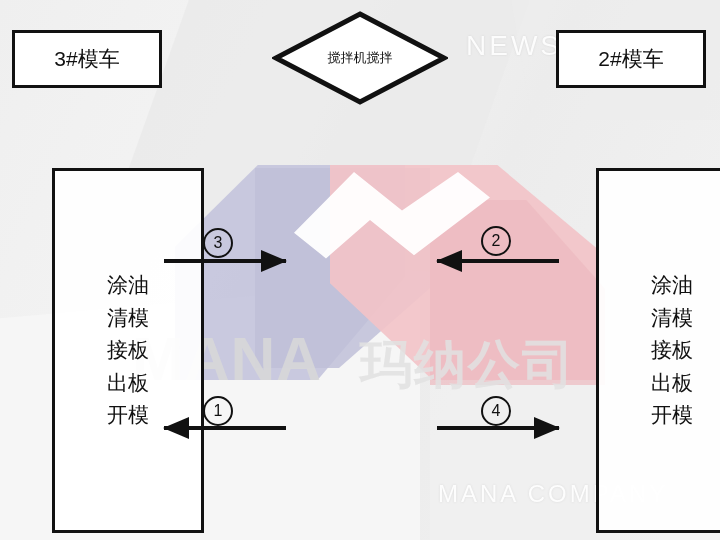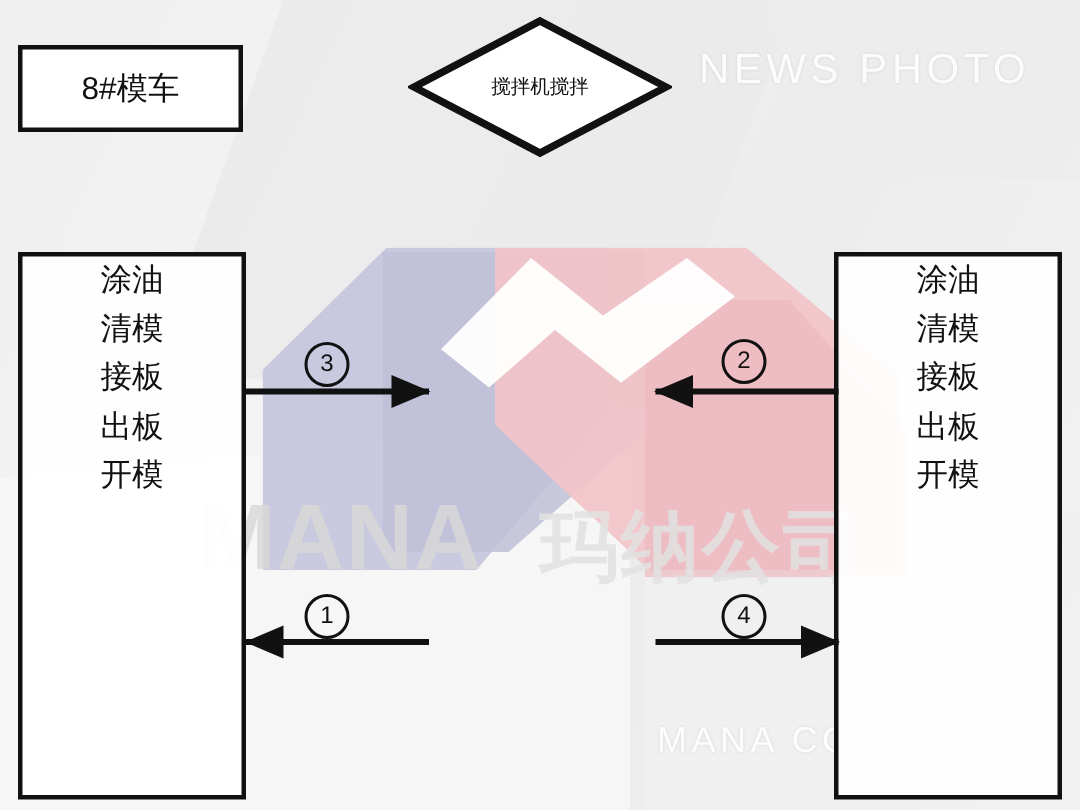--- a/index.html
+++ b/index.html
@@ -152,24 +152,25 @@
     font-size: 21px;
   }
   #node-cart1 { left: 12px;  top: 30px; }
   #node-cart2 { left: 556px; top: 30px; }
 
   .node-col {
     width: 152px;
     top: 168px;
     height: 365px;
     flex-direction: column;
-    justify-content: flex-start;
+    justify-content: center;
     font-size: 21px;
     line-height: 1.55;
     background: rgba(255,255,255,.92);
+    margin-left: 40px;
   }
   #node-left   { left: 12px; }
   #node-right  { left: 556px; }
   #node-center { left: 285px; background: transparent; }
 
   .node-col .line {
     display: block;
     text-align: center;
   }
   #node-center .line { color: #111; }
@@ -256,30 +257,33 @@
   <div class="chevron chev-pink"></div>
   <div class="chevron chev-pink2"></div>
   <div class="chevron chev-white"></div>
 
   <div class="wm wm-news">NEWS PHOTO</div>
   <div class="wm wm-mana">MANA</div>
   <div class="wm wm-mana-cn">玛纳公司</div>
   <div class="wm wm-company">MANA COMPANY</div>
 
   <div class="node node-top" id="node-cart1">
-    <span>8#模车</span>
+    <span>3#模车</span>
   </div>
 
   <div id="node-mixer">
     <svg class="dia-shape" viewBox="0 0 176 96" preserveAspectRatio="none">
       <polygon points="88,4 172,48 88,92 4,48" fill="#ffffff" stroke="#111111" stroke-width="5"></polygon>
     </svg>
     <span class="dia-label">搅拌机搅拌</span>
   </div>
 
+  <div class="node node-top" id="node-cart2">
+    <span>2#模车</span>
+  </div>
 
   <div class="node node-col" id="node-left">
     <span class="line">涂油</span>
     <span class="line">清模</span>
     <span class="line">接板</span>
     <span class="line">出板</span>
     <span class="line">开模</span>
   </div>
 
 

